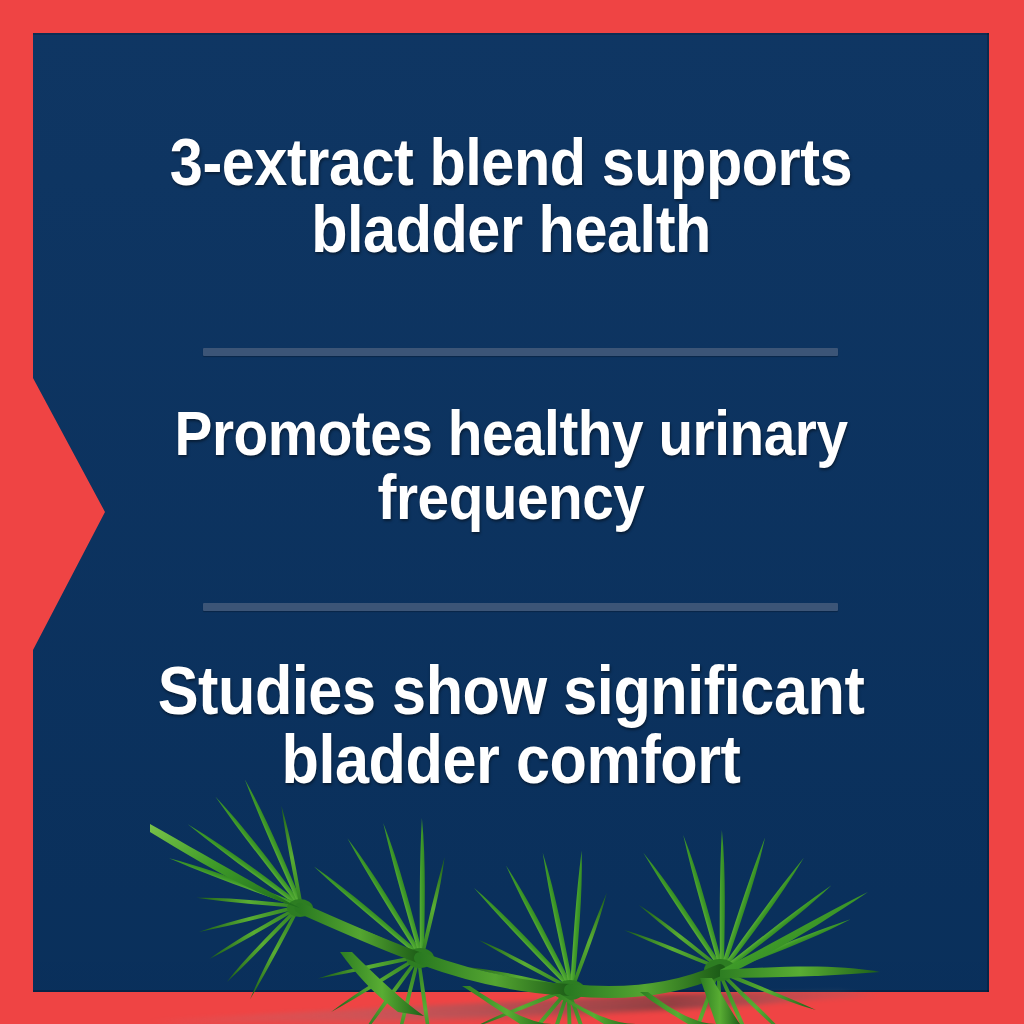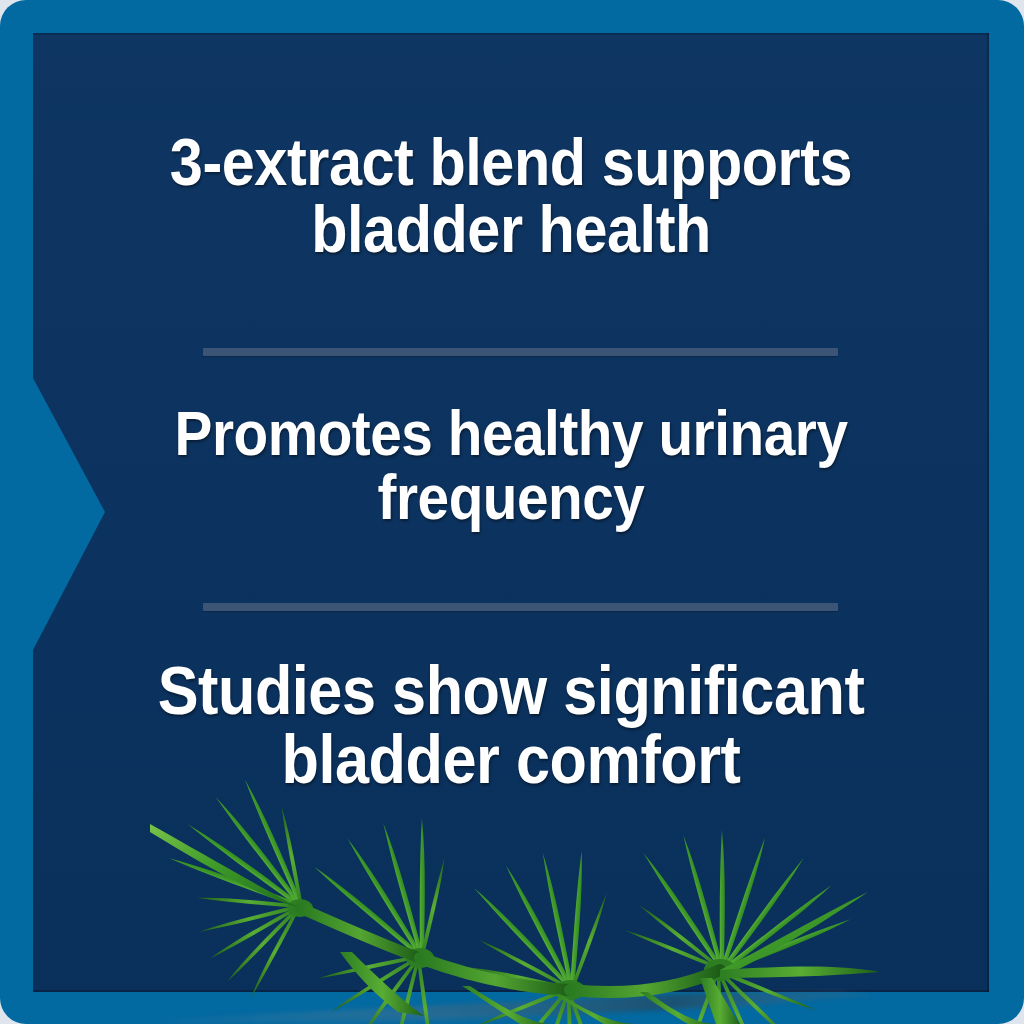--- a/index.html
+++ b/index.html
@@ -9,23 +9,22 @@
     height: 1024px;
     overflow: hidden;
     background: #dfe5ed;
     font-family: "Liberation Sans", sans-serif;
   }
 
   #promo-card {
     position: relative;
     width: 1024px;
     height: 1024px;
-    background: #0369a1;
+    background: #ef4444;
     overflow: hidden;
-    border-radius: 26px;
   }
 
   
   .panel {
     position: absolute;
     left: 33px;
     top: 33px;
     width: 956px;
     height: 959px;
     background: #0a3260;

